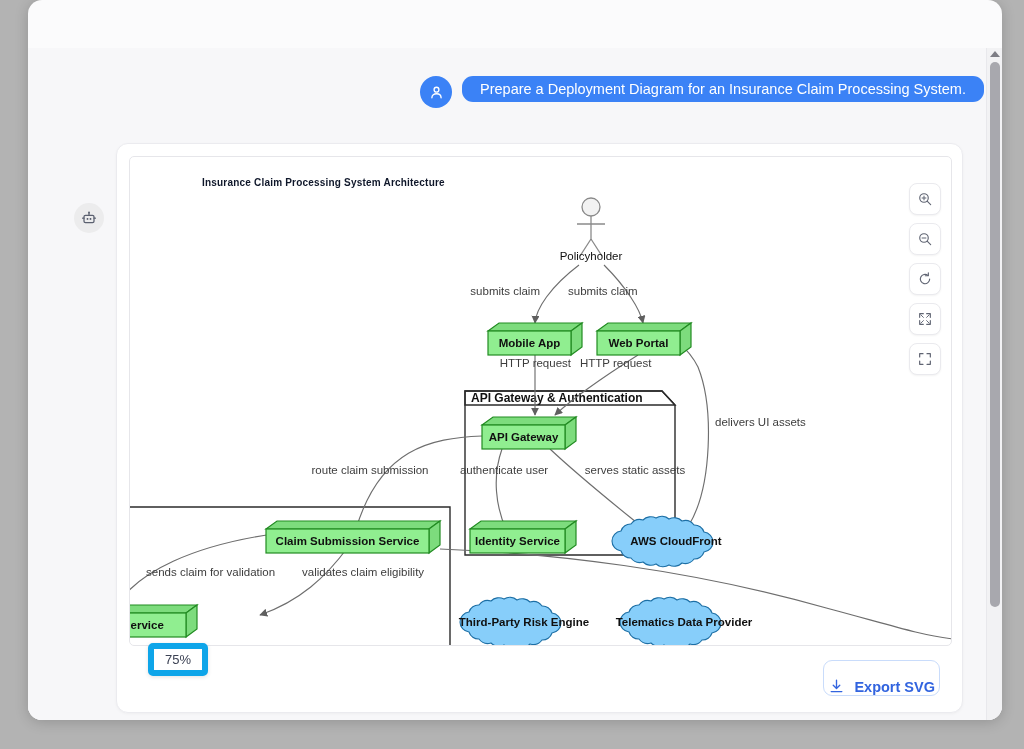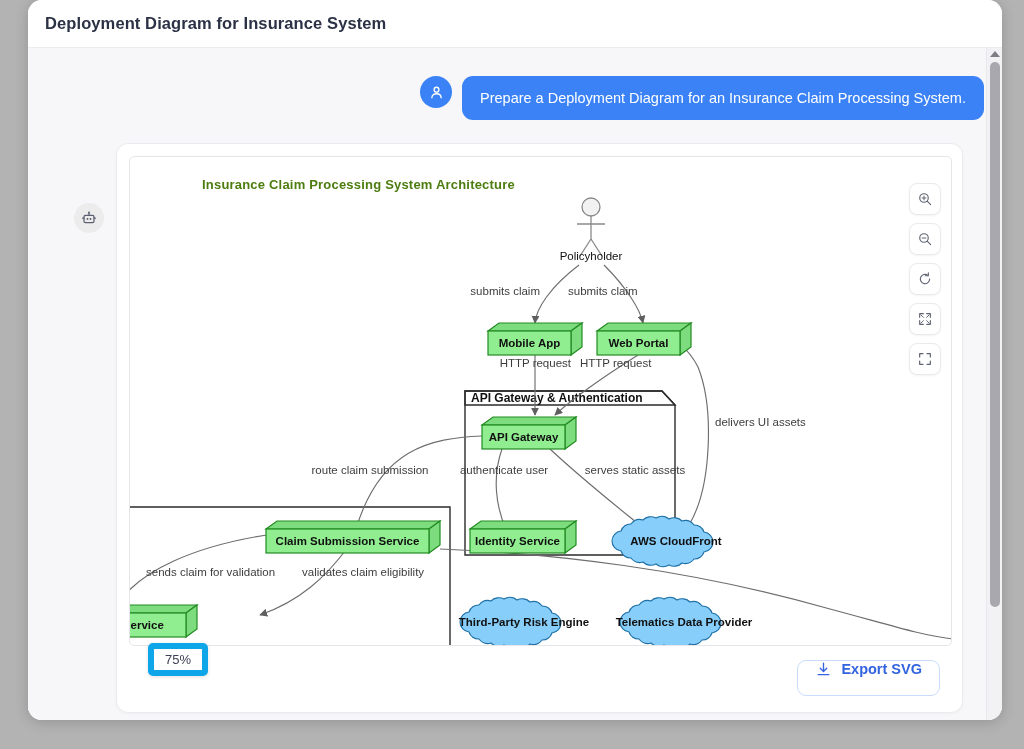--- a/index.html
+++ b/index.html
@@ -84,21 +84,21 @@
   .avatar-user {
     width: 32px; height: 32px; flex: 0 0 32px;
     border-radius: 50%;
     background: #3b82f6;
     display: flex; align-items: center; justify-content: center;
   }
   .bubble-user {
     background: #3b82f6;
     color: #ffffff;
     border-radius: 11px;
-    padding: 13px 18px;
+    padding: 4px 18px;
     font-size: 14.5px;
     line-height: 1.25;
     max-width: 540px;
     white-space: nowrap;
   }
 
   
   .assistant-row {
     position: absolute;
     left: 46px; top: 95px;
@@ -125,23 +125,23 @@
     position: relative;
     width: 823px; height: 490px;
     background: #ffffff;
     border: 1px solid #e6e6ea;
     border-radius: 5px;
     overflow: hidden;
   }
   .diagram-title {
     position: absolute;
     left: 72px; top: 20px;
-    font-size: 13px;
+    font-size: 10px;
     font-weight: bold;
-    color: #4d7c0f;
+    color: #0f172a;
     letter-spacing: .2px;
     white-space: nowrap;
   }
 
   .svg-layer {
     position: absolute; inset: 0;
     width: 823px; height: 490px;
   }
 
   
@@ -173,23 +173,23 @@
     box-shadow: 0 1px 4px rgba(0,0,0,.12);
     z-index: 40;
   }
 
   
   .card-actions {
     display: flex; justify-content: flex-end; gap: 12px;
     padding: 14px 10px 4px 0;
   }
   .action-btn {
-    display: flex; align-items: flex-start; gap: 9px;
+    display: flex; align-items: flex-end; gap: 9px;
     height: 36px;
-    padding: 0 17px;
+    padding: 0 4px;
     background: #ffffff;
     border: 1px solid #c9dcfb;
     border-radius: 9px;
     color: #3264df;
     font-size: 14.5px;
     font-weight: 600;
     cursor: pointer;
     white-space: nowrap;
   }
 
@@ -198,23 +198,20 @@
   .n-label { font-size: 11.5px; font-weight: bold; fill: #101010; }
   .e-label { font-size: 11.5px; fill: #3d3d3d; }
   .a-label { font-size: 11.5px; fill: #101010; }
   .c-label { font-size: 12px; font-weight: bold; fill: #101010; }
 </style>
 </head>
 <body>
 
 <div class="app-window">
 
-  <div class="title-bar">
-    <span class="title">Deployment Diagram for Insurance System</span>
-  </div>
 
   <div class="body-area">
 
     <div class="scroll-pane">
 
       <div class="user-row">
         <div class="avatar-user">
           <svg width="17" height="17" viewBox="0 0 24 24">
             <circle cx="12" cy="8" r="3.4" fill="none" stroke="#ffffff" stroke-width="1.9"></circle>
             <path d="M5.5 19.5c0-3.6 2.9-5.8 6.5-5.8s6.5 2.2 6.5 5.8" fill="none" stroke="#ffffff" stroke-width="1.9" stroke-linecap="round"></path>

